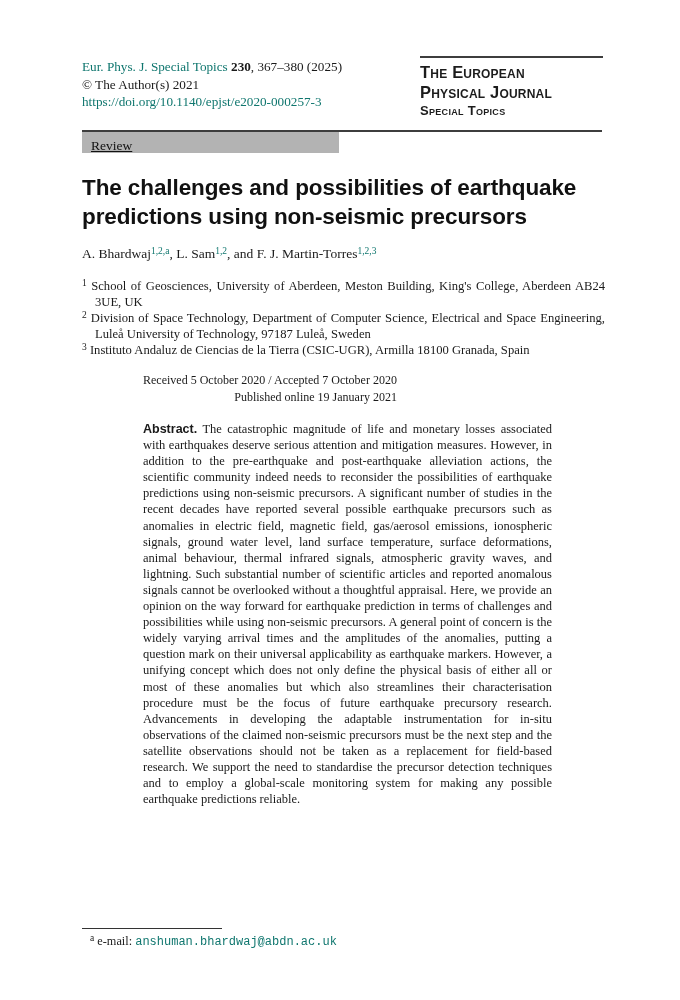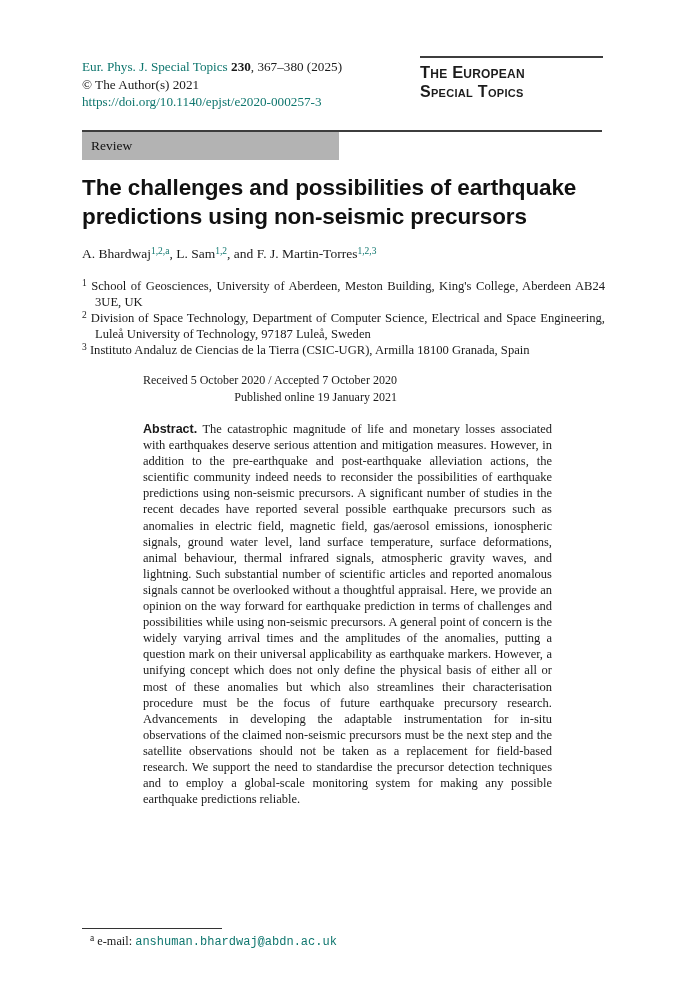--- a/index.html
+++ b/index.html
@@ -11,26 +11,26 @@
 
   
   .cite{position:absolute;left:82px;top:58px;font-size:13.2px;line-height:17.5px;}
   .cite .vol{font-weight:bold;}
 
   
   .logo{position:absolute;left:420px;top:56px;width:183px;
         font-family:"Liberation Sans",sans-serif;font-weight:bold;color:#1c1c1c;}
   .logo-rule{height:2px;background:#3d3d3d;margin-bottom:5px;}
   .logo-l1,.logo-l2{font-size:16.5px;line-height:19.5px;font-variant:small-caps;letter-spacing:.2px;}
-  .logo-l3{font-size:16px;line-height:17px;font-variant:small-caps;letter-spacing:.3px;}
+  .logo-l3{font-size:13px;line-height:17px;font-variant:small-caps;letter-spacing:.3px;}
 
   .full-rule{position:absolute;left:82px;top:130px;width:520px;height:2px;background:#3d3d3d;}
 
-  .review{position:absolute;left:82px;top:132px;width:257px;height:28px;background:#b3b3b3;
-          font-size:13.5px;line-height:27px;padding-left:9px;box-sizing:border-box;color:#111;}
+  .review{position:absolute;left:82px;top:132px;width:257px;height:21px;background:#b3b3b3;
+          font-size:13.5px;line-height:27px;padding-left:9px;box-sizing:border-box;color:#111;text-decoration:underline;}
 
   .title{position:absolute;left:82px;top:174px;width:540px;margin:0;
          font-family:"Liberation Sans",sans-serif;font-weight:bold;
          font-size:22.5px;line-height:28.5px;color:#111;letter-spacing:-.1px;}
 
   .authors{position:absolute;left:82px;top:246px;font-size:13.5px;}
   .sup{font-size:9.5px;vertical-align:4px;line-height:0;}
 
   .affs{position:absolute;left:82px;top:279px;width:523px;
         font-size:12.6px;line-height:15.9px;text-align:justify;}
@@ -54,20 +54,21 @@
   <div class="cite">
     <div><span class="blue">Eur. Phys. J. Special Topics</span>
       <span class="vol">230</span><span>, 367–380 (2025)</span></div>
     <div>© The Author(s) 2021</div>
     <div class="blue">https://doi.org/10.1140/epjst/e2020-000257-3</div>
   </div>
 
   <div class="logo">
     <div class="logo-rule"></div>
     <div class="logo-l1">The European</div>
+    <div class="logo-l2">Physical Journal</div>
     <div class="logo-l3">Special Topics</div>
   </div>
 
   <div class="full-rule"></div>
 
   <div class="review">Review</div>
 
   <h1 class="title">The challenges and possibilities of earthquake predictions using non-seismic precursors</h1>
 
   <div class="authors"><span>A. Bhardwaj</span><sup class="sup blue">1,2,a</sup><span>, </span><span>L. Sam</span><sup class="sup blue">1,2</sup><span>, and </span><span>F. J. Martin-Torres</span><sup class="sup blue">1,2,3</sup></div>

